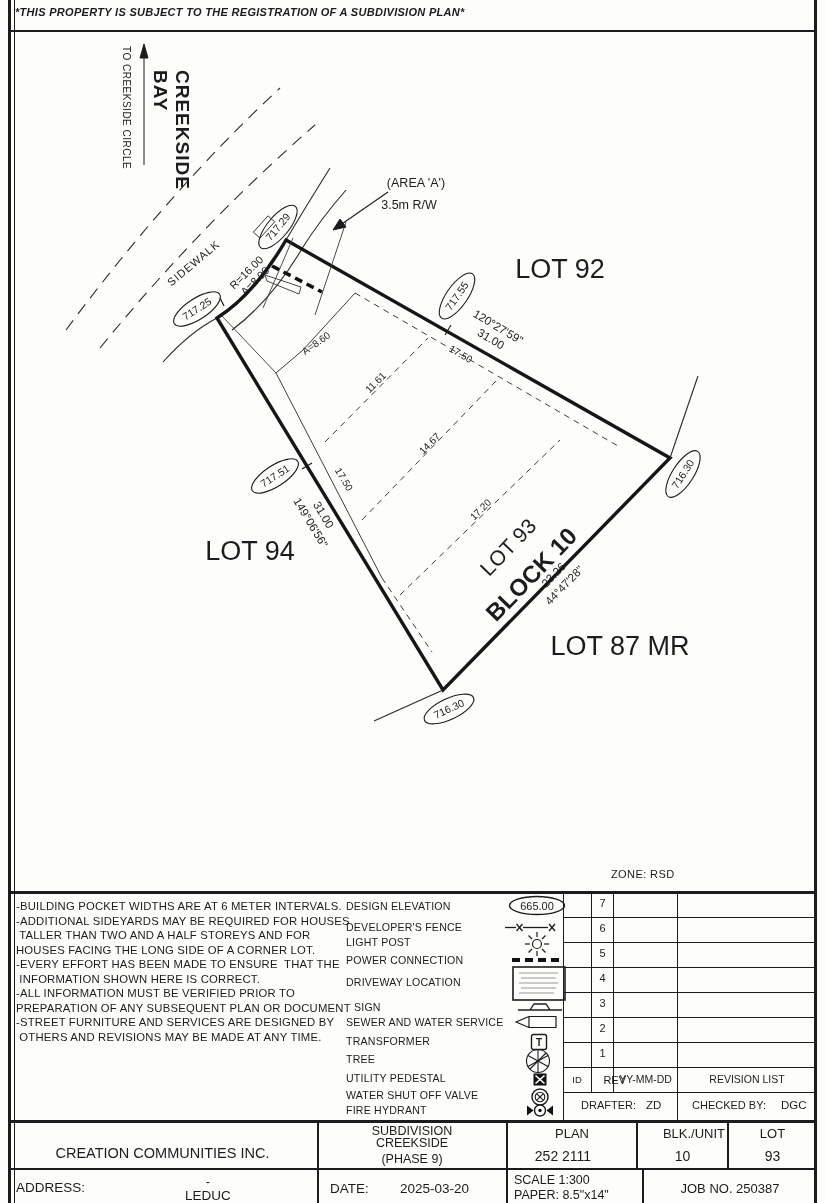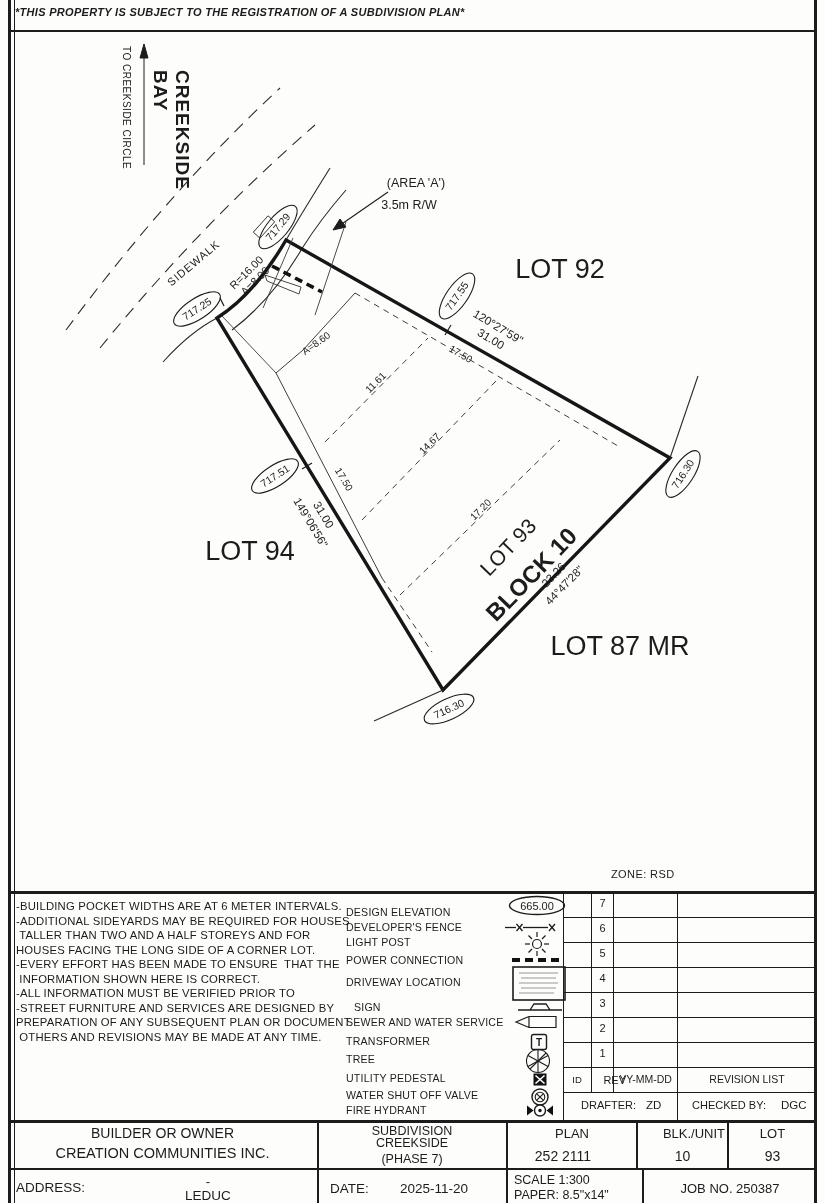--- a/index.html
+++ b/index.html
@@ -145,26 +145,26 @@
   </svg>
 
   <div class="abs" style="left:16px;top:899px;width:332px;">
     <div class="note-line">-BUILDING POCKET WIDTHS ARE AT 6 METER INTERVALS.</div>
     <div class="note-line">-ADDITIONAL SIDEYARDS MAY BE REQUIRED FOR HOUSES</div>
     <div class="note-line"> TALLER THAN TWO AND A HALF STOREYS AND FOR</div>
     <div class="note-line">HOUSES FACING THE LONG SIDE OF A CORNER LOT.</div>
     <div class="note-line">-EVERY EFFORT HAS BEEN MADE TO ENSURE  THAT THE</div>
     <div class="note-line"> INFORMATION SHOWN HERE IS CORRECT.</div>
     <div class="note-line">-ALL INFORMATION MUST BE VERIFIED PRIOR TO</div>
+    <div class="note-line">PREPARATION OF ANY SUBSEQUENT PLAN OR DOCUMENT</div>
     <div class="note-line">-STREET FURNITURE AND SERVICES ARE DESIGNED BY</div>
-    <div class="note-line">PREPARATION OF ANY SUBSEQUENT PLAN OR DOCUMENT</div>
     <div class="note-line"> OTHERS AND REVISIONS MAY BE MADE AT ANY TIME.</div>
   </div>
 
-  <div class="abs leg-label" style="left:346px;top:900px;margin-top:6px;">DESIGN ELEVATION</div>
+  <div class="abs leg-label" style="left:346px;top:900px;">DESIGN ELEVATION</div>
   <div class="abs leg-label" style="left:346px;top:921px;">DEVELOPER'S FENCE</div>
   <div class="abs leg-label" style="left:346px;top:936px;">LIGHT POST</div>
   <div class="abs leg-label" style="left:346px;top:954px;">POWER CONNECTION</div>
   <div class="abs leg-label" style="left:346px;top:976px;">DRIVEWAY LOCATION</div>
   <div class="abs leg-label" style="left:346px;top:1001px;padding-left:8px;">SIGN</div>
   <div class="abs leg-label" style="left:346px;top:1016px;">SEWER AND WATER SERVICE</div>
   <div class="abs leg-label" style="left:346px;top:1035px;">TRANSFORMER</div>
   <div class="abs leg-label" style="left:346px;top:1053px;">TREE</div>
   <div class="abs leg-label" style="left:346px;top:1072px;">UTILITY PEDESTAL</div>
   <div class="abs leg-label" style="left:346px;top:1089px;">WATER SHUT OFF VALVE</div>
@@ -285,42 +285,41 @@
 
   <div class="abs" style="left:8px;top:1120px;width:808px;height:83px;">
 
     <div class="vline" style="left:309px;top:2px;width:1.5px;height:81px;"></div>
     <div class="vline" style="left:498px;top:2px;width:1.5px;height:81px;"></div>
     <div class="vline" style="left:628px;top:2px;width:1.5px;height:46px;"></div>
     <div class="vline" style="left:719px;top:2px;width:1.5px;height:46px;"></div>
     <div class="vline" style="left:634px;top:48px;width:1.5px;height:35px;"></div>
     <div class="hline" style="left:0;top:48px;width:808px;height:1.8px;"></div>
 
-    <div class="abs cell-label" style="left:0;top:5px;width:309px;font-size:14px;">BUILDER OR OWNER</div>
     <div class="abs cell-value" style="left:0;top:25px;width:309px;font-size:14.5px;">CREATION COMMUNITIES INC.</div>
 
     <div class="abs cell-label" style="left:310px;top:4px;width:188px;font-size:12.5px;">SUBDIVISION</div>
     <div class="abs cell-label" style="left:310px;top:16px;width:188px;font-size:12.5px;">CREEKSIDE</div>
-    <div class="abs cell-label" style="left:310px;top:32px;width:188px;font-size:12.5px;">(PHASE 7)</div>
+    <div class="abs cell-label" style="left:310px;top:32px;width:188px;font-size:12.5px;">(PHASE 9)</div>
 
     <div class="abs cell-label" style="left:500px;top:6px;width:128px;font-size:13px;">PLAN</div>
     <div class="abs cell-value" style="left:500px;top:28px;width:110px;">252 2111</div>
 
     <div class="abs cell-label" style="left:630px;top:6px;width:112px;font-size:13px;">BLK./UNIT</div>
     <div class="abs cell-value" style="left:630px;top:28px;width:89px;">10</div>
 
     <div class="abs cell-label" style="left:721px;top:6px;width:87px;font-size:13px;">LOT</div>
     <div class="abs cell-value" style="left:721px;top:28px;width:87px;">93</div>
 
     <div class="abs" style="left:8px;top:60px;font-size:13.5px;">ADDRESS:</div>
     <div class="abs cell-label" style="left:130px;top:54px;width:140px;font-size:13px;">-</div>
     <div class="abs cell-label" style="left:130px;top:68px;width:140px;font-size:13.5px;">LEDUC</div>
 
     <div class="abs" style="left:322px;top:61px;font-size:13.5px;">DATE:</div>
-    <div class="abs" style="left:392px;top:61px;font-size:13.5px;">2025-11-20</div>
+    <div class="abs" style="left:392px;top:61px;font-size:13.5px;">2025-03-20</div>
 
     <div class="abs" style="left:506px;top:53px;font-size:12.5px;">SCALE  1:300</div>
     <div class="abs" style="left:506px;top:68px;font-size:12.5px;">PAPER: 8.5"x14"</div>
 
     <div class="abs cell-label" style="left:636px;top:61px;width:172px;font-size:13px;">JOB NO.  250387</div>
   </div>
 
 </div>
 
 </body></html>

